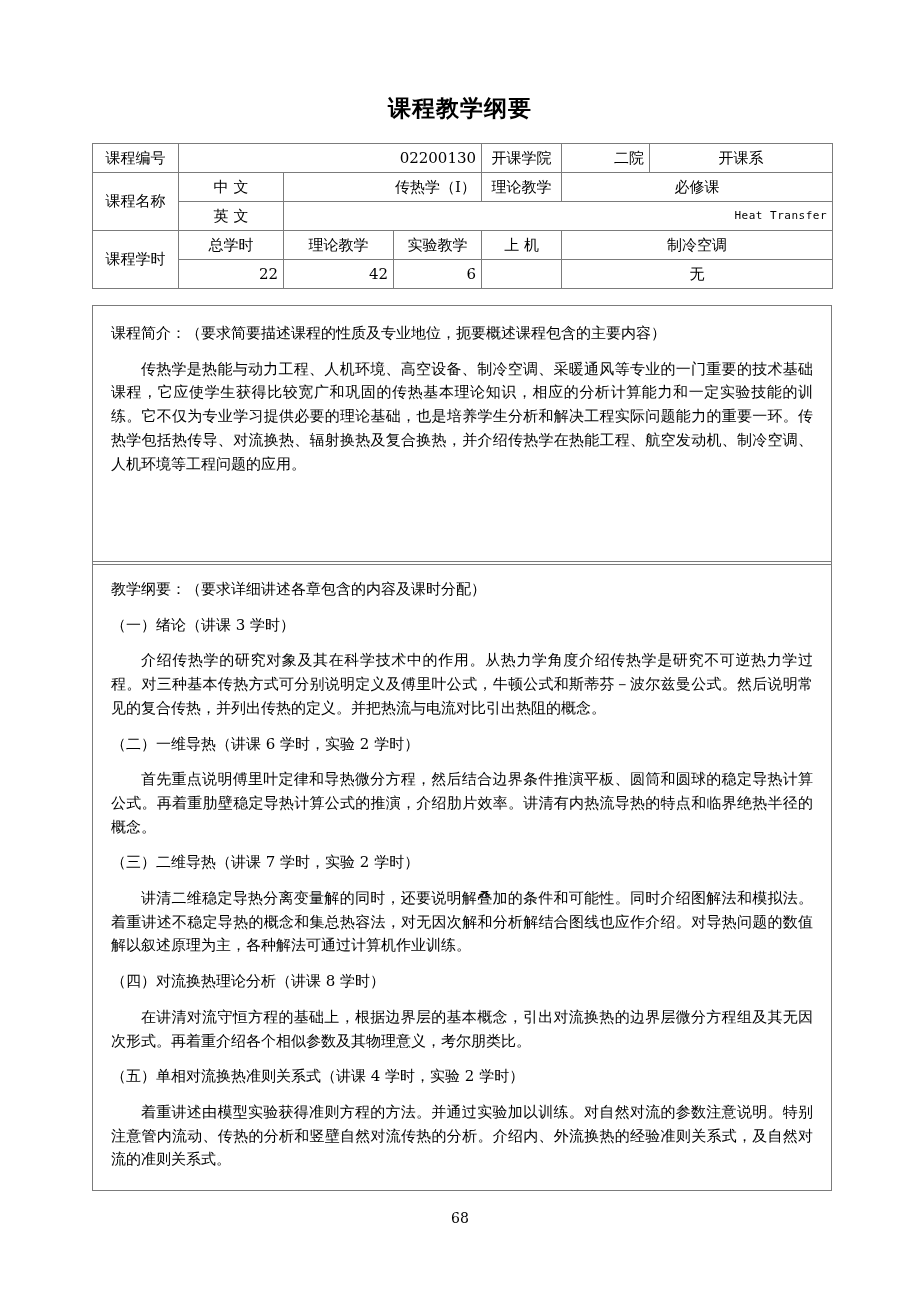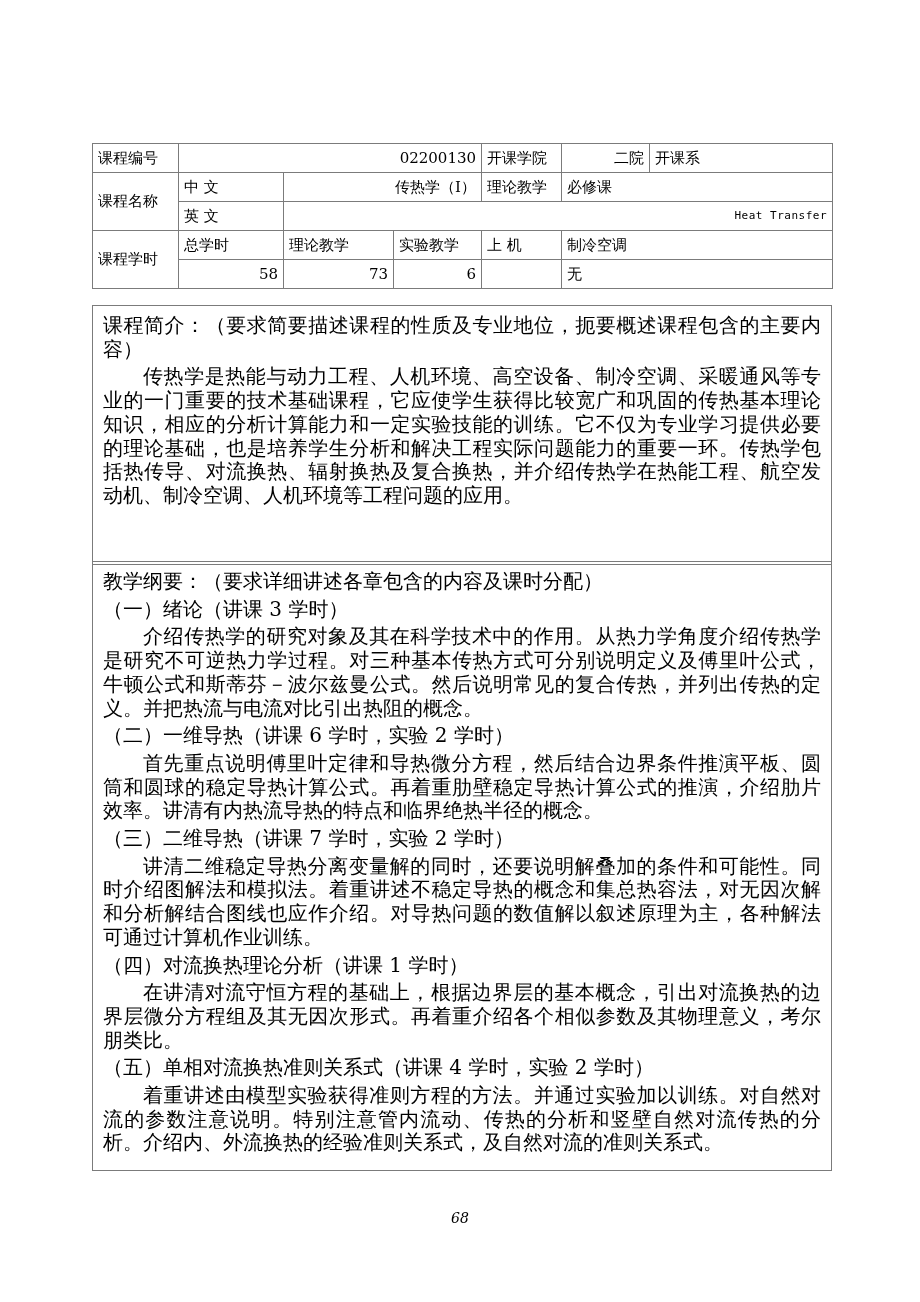--- a/index.html
+++ b/index.html
@@ -41,21 +41,21 @@
     table-layout: fixed;
     font-size: 15px;
     font-family: "DejaVu Serif", "Liberation Serif", serif;
   }
   table.doc-table td {
     border: 1px solid #7b7b7b;
     padding: 0 5px;
     vertical-align: middle;
     line-height: 1.25;
   }
-  .c  { text-align: left; }
+  .c  { text-align: center; }
   .l  { text-align: right; }
 
   
   #info-table {
     left: 92px;
     top: 143px;
     width: 740px;
   }
   #info-table td { height: 28px; }
   .mono-en {
@@ -79,46 +79,46 @@
   table.block-table td {
     border: 1px solid #7b7b7b;
     padding: 4px 6px 6px 6px;
     vertical-align: top;
   }
   #intro-table { top: 305px; }
   #outline-table { top: 561px; }
 
   .para {
     font-family: "DejaVu Serif", "Liberation Serif", serif;
-    font-size: 20px;
+    font-size: 15px;
     line-height: 23.7px;
     text-align: justify;
     text-justify: inter-ideograph;
-    margin: 4px;
+    margin: 12px;
     word-break: break-all;
   }
   .para.indent { text-indent: 2em; }
   .para.head   { text-indent: 0; }
 
   .page-number {
     position: absolute;
     left: 0;
     top: 1210px;
     width: 920px;
     text-align: center;
     font-family: "DejaVu Serif", "Liberation Serif", serif;
     font-size: 14px;
-    font-style: italic;
   }
 </style>
 </head>
 <body>
 
 <div class="page">
 
+  <div class="doc-title">课程教学纲要</div>
 
   <table class="doc-table" id="info-table">
     <colgroup>
       <col style="width:86px">
       <col style="width:105px">
       <col style="width:110px">
       <col style="width:88px">
       <col style="width:80px">
       <col style="width:88px">
       <col style="width:183px">
@@ -144,22 +144,22 @@
       </tr>
       <tr>
         <td class="c" rowspan="2">课程学时</td>
         <td class="c">总学时</td>
         <td class="c">理论教学</td>
         <td class="c">实验教学</td>
         <td class="c">上  机</td>
         <td class="c" colspan="2">制冷空调</td>
       </tr>
       <tr>
-        <td class="l num">58</td>
-        <td class="l num">73</td>
+        <td class="l num">22</td>
+        <td class="l num">42</td>
         <td class="l num">6</td>
         <td class="l num"></td>
         <td class="c" colspan="2">无</td>
       </tr>
     </tbody>
   </table>
 
   <table class="block-table" id="intro-table">
     <tbody>
       <tr>
@@ -179,21 +179,21 @@
 
           <p class="para head">（一）绪论（讲课 3 学时）</p>
           <p class="para indent">介绍传热学的研究对象及其在科学技术中的作用。从热力学角度介绍传热学是研究不可逆热力学过程。对三种基本传热方式可分别说明定义及傅里叶公式，牛顿公式和斯蒂芬－波尔兹曼公式。然后说明常见的复合传热，并列出传热的定义。并把热流与电流对比引出热阻的概念。</p>
 
           <p class="para head">（二）一维导热（讲课 6 学时，实验 2 学时）</p>
           <p class="para indent">首先重点说明傅里叶定律和导热微分方程，然后结合边界条件推演平板、圆筒和圆球的稳定导热计算公式。再着重肋壁稳定导热计算公式的推演，介绍肋片效率。讲清有内热流导热的特点和临界绝热半径的概念。</p>
 
           <p class="para head">（三）二维导热（讲课 7 学时，实验 2 学时）</p>
           <p class="para indent">讲清二维稳定导热分离变量解的同时，还要说明解叠加的条件和可能性。同时介绍图解法和模拟法。着重讲述不稳定导热的概念和集总热容法，对无因次解和分析解结合图线也应作介绍。对导热问题的数值解以叙述原理为主，各种解法可通过计算机作业训练。</p>
 
-          <p class="para head">（四）对流换热理论分析（讲课 1 学时）</p>
+          <p class="para head">（四）对流换热理论分析（讲课 8 学时）</p>
           <p class="para indent">在讲清对流守恒方程的基础上，根据边界层的基本概念，引出对流换热的边界层微分方程组及其无因次形式。再着重介绍各个相似参数及其物理意义，考尔朋类比。</p>
 
           <p class="para head">（五）单相对流换热准则关系式（讲课 4 学时，实验 2 学时）</p>
           <p class="para indent">着重讲述由模型实验获得准则方程的方法。并通过实验加以训练。对自然对流的参数注意说明。特别注意管内流动、传热的分析和竖壁自然对流传热的分析。介绍内、外流换热的经验准则关系式，及自然对流的准则关系式。</p>
         </td>
       </tr>
     </tbody>
   </table>
 
   <div class="page-number">68</div>

